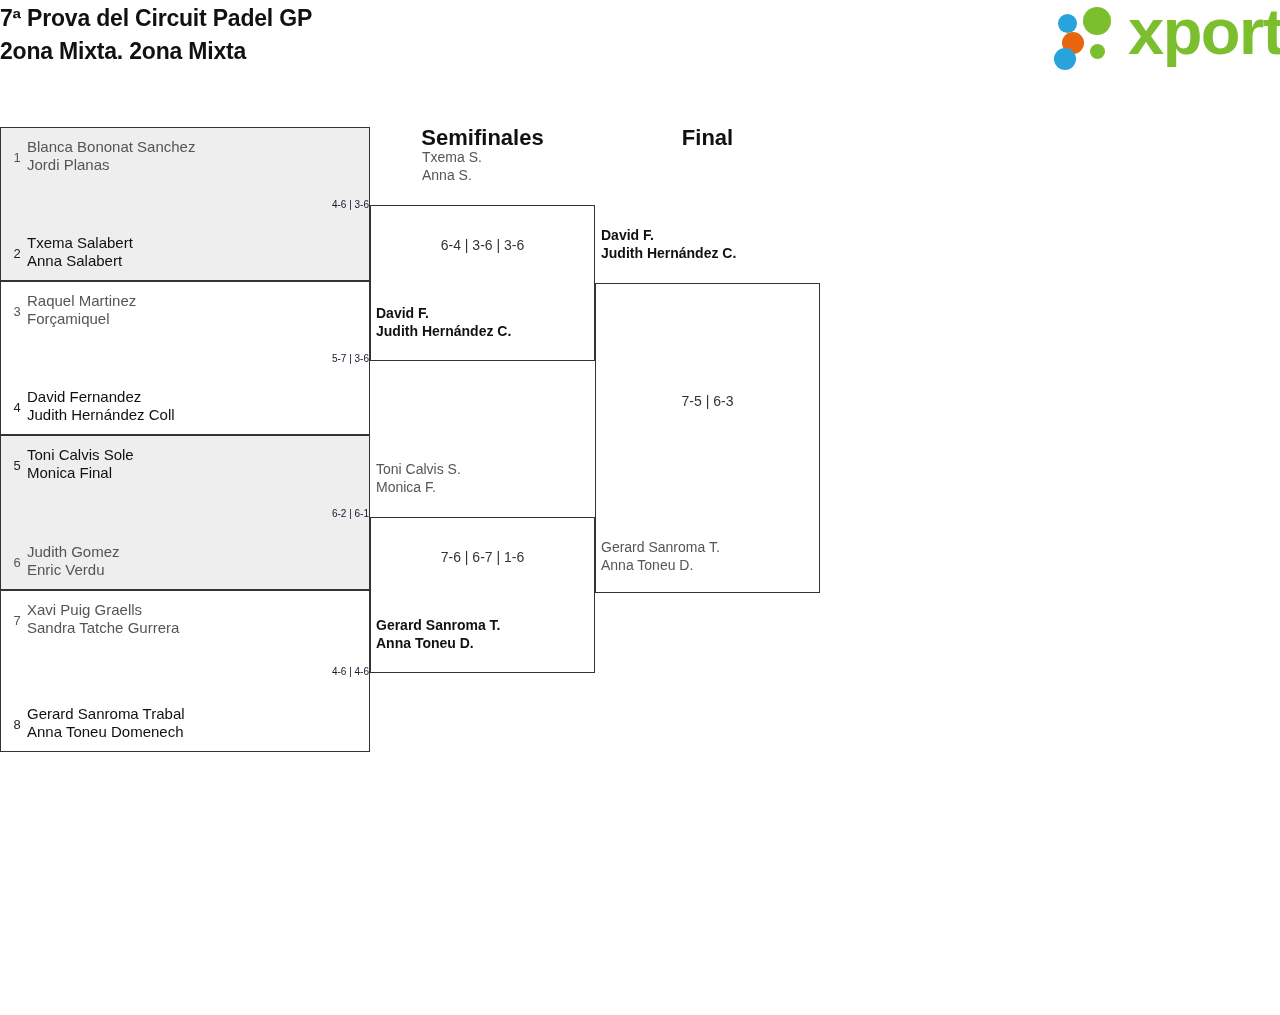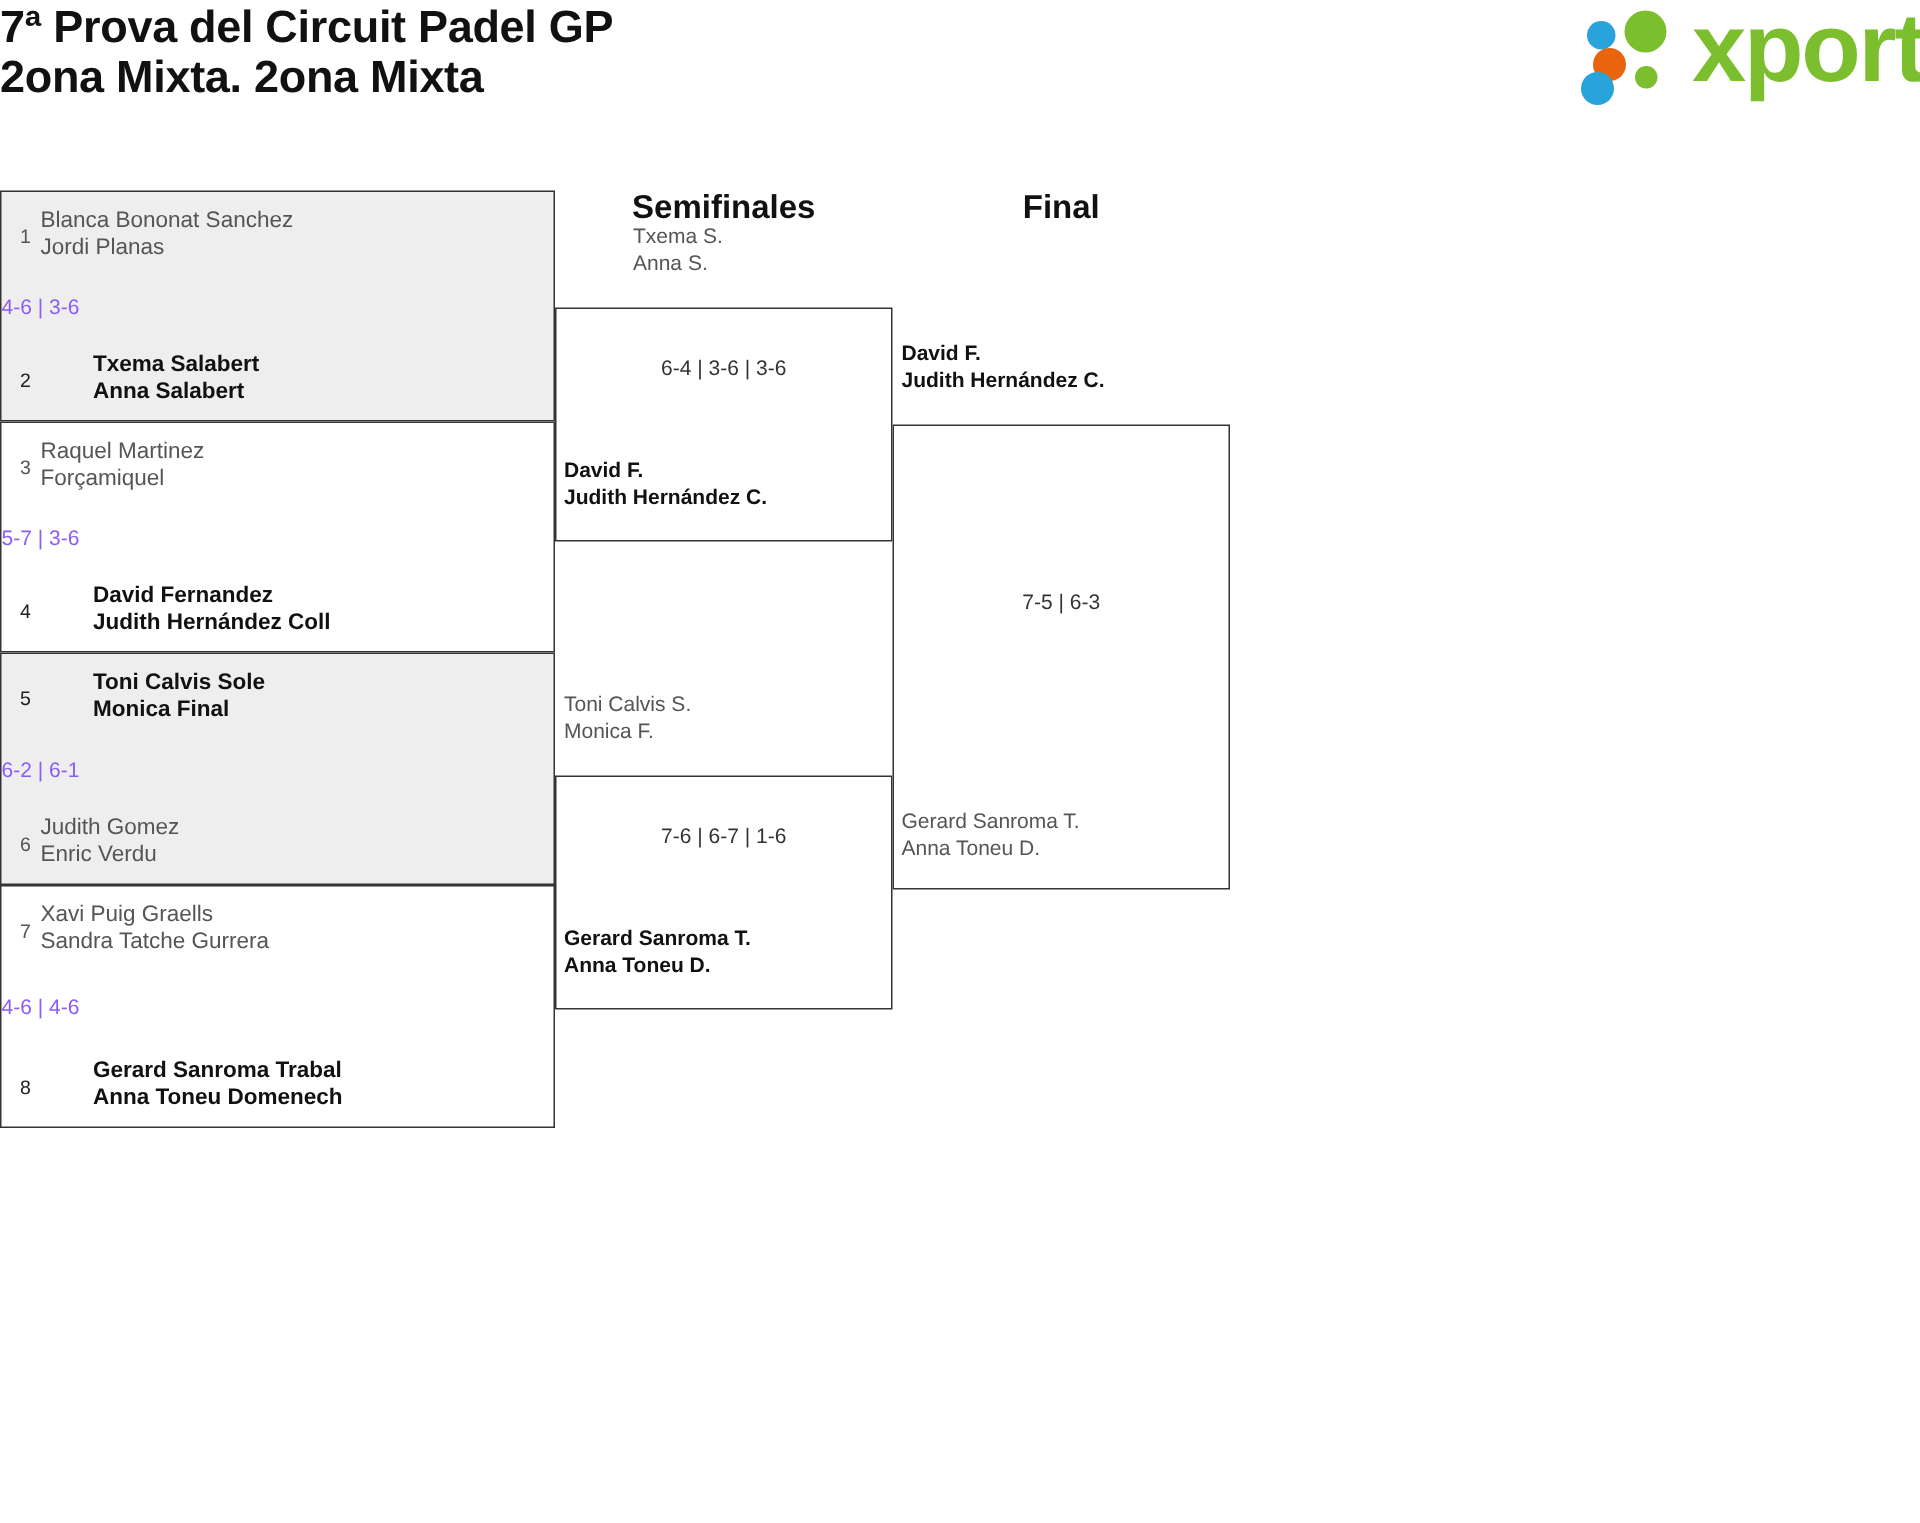--- a/index.html
+++ b/index.html
@@ -14,21 +14,21 @@
 
   
   #header {
     position: absolute;
     left: 0; top: 0;
     width: 1280px; height: 80px;
   }
   #title-block {
     position: absolute;
     left: 0; top: 2px;
-    font-size: 30px;
+    font-size: 23px;
     font-weight: bold;
     line-height: 33px;
     color: #111;
     letter-spacing: -0.2px;
   }
   #title-line1, #title-line2 { display: block; white-space: nowrap; }
 
   
   #logo {
     position: absolute;
@@ -113,36 +113,36 @@
     color: #444;
     text-align: center;
     padding-top: 12px;
   }
   .players {
     font-size: 15px;
     line-height: 18px;
   }
   .players .pl { display: block; white-space: nowrap; }
 
-  .winner .players { color: #111; font-weight: bold; margin-left: 35px; }
+  .winner .players { color: #111; font-weight: normal; }
   .winner .seed    { color: #222; }
   .loser  .players { color: #555; font-weight: normal; }
   .loser  .seed    { color: #555; }
 
   
   .qf .team-top    { top: 10px; }
   .qf .team-bottom { bottom: 10px; top: auto; }
 
   
   .score {
     position: absolute;
     left: 0; width: 100%;
-    text-align: left;
-    font-size: 14px;
-    color: #8b5cf6;
+    text-align: right;
+    font-size: 10px;
+    color: #0f172a;
     white-space: nowrap;
   }
   .qf .score { top: 50%; transform: translateY(-50%); }
 
   
   .float-team {
     position: absolute;
     font-size: 14px;
     line-height: 18px;
     white-space: nowrap;

